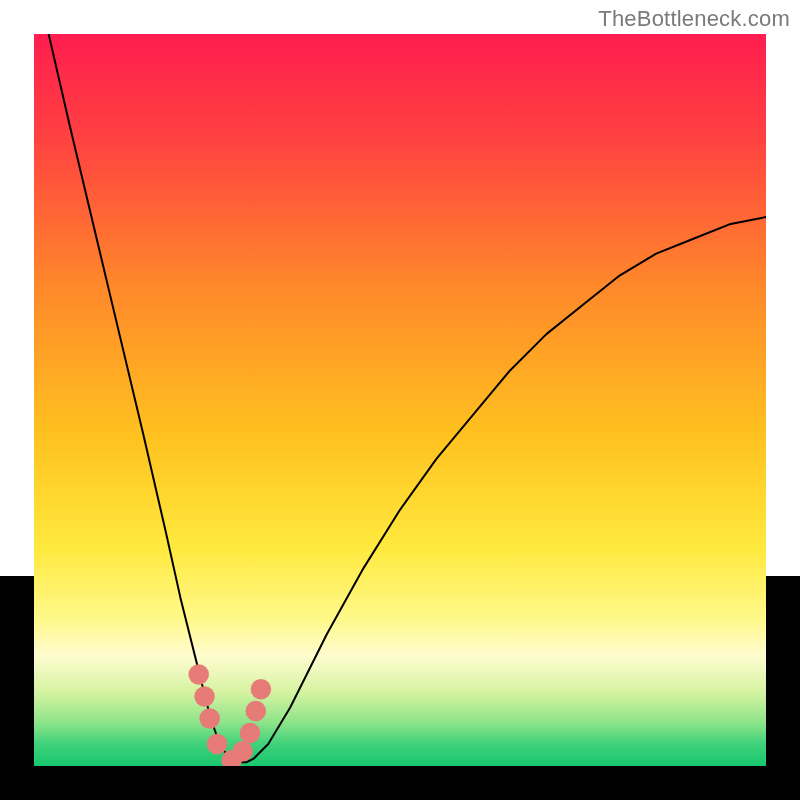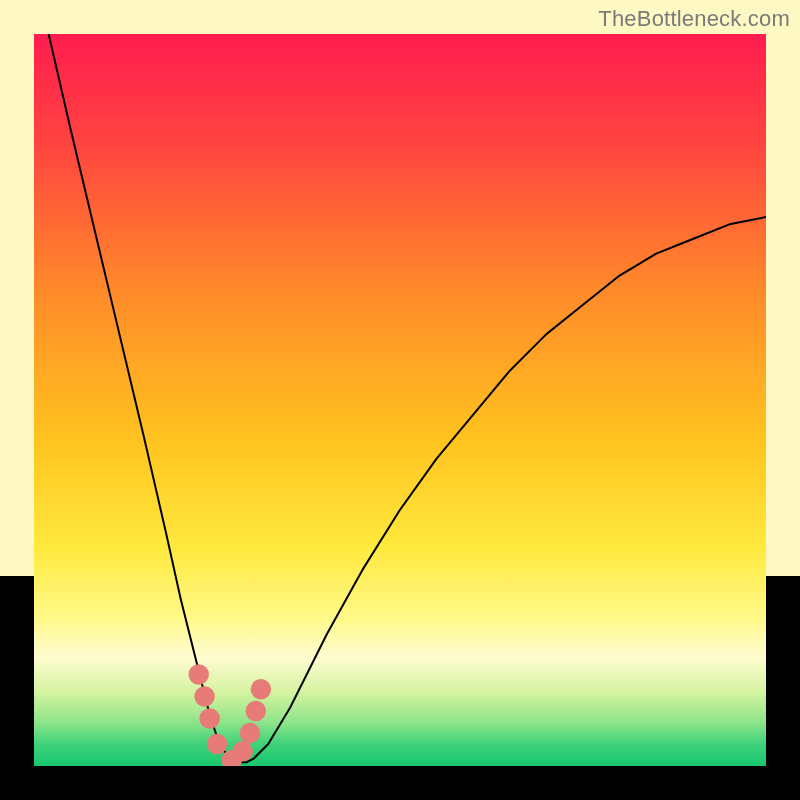--- a/index.html
+++ b/index.html
@@ -10,21 +10,21 @@
     overflow: hidden;
     background: #000;
     font-family: Arial, Helvetica, sans-serif;
   }
   .frame {
     position: absolute;
     left: 0;
     top: 0;
     width: 800px;
     height: 576px;
-    background: #fef9c3;
+    background: #ffffff;
   }
   .plot-area {
     position: absolute;
     left: 34px;
     top: 34px;
     width: 732px;
     height: 732px;
     overflow: hidden;
   }
   .gradient-bg {

